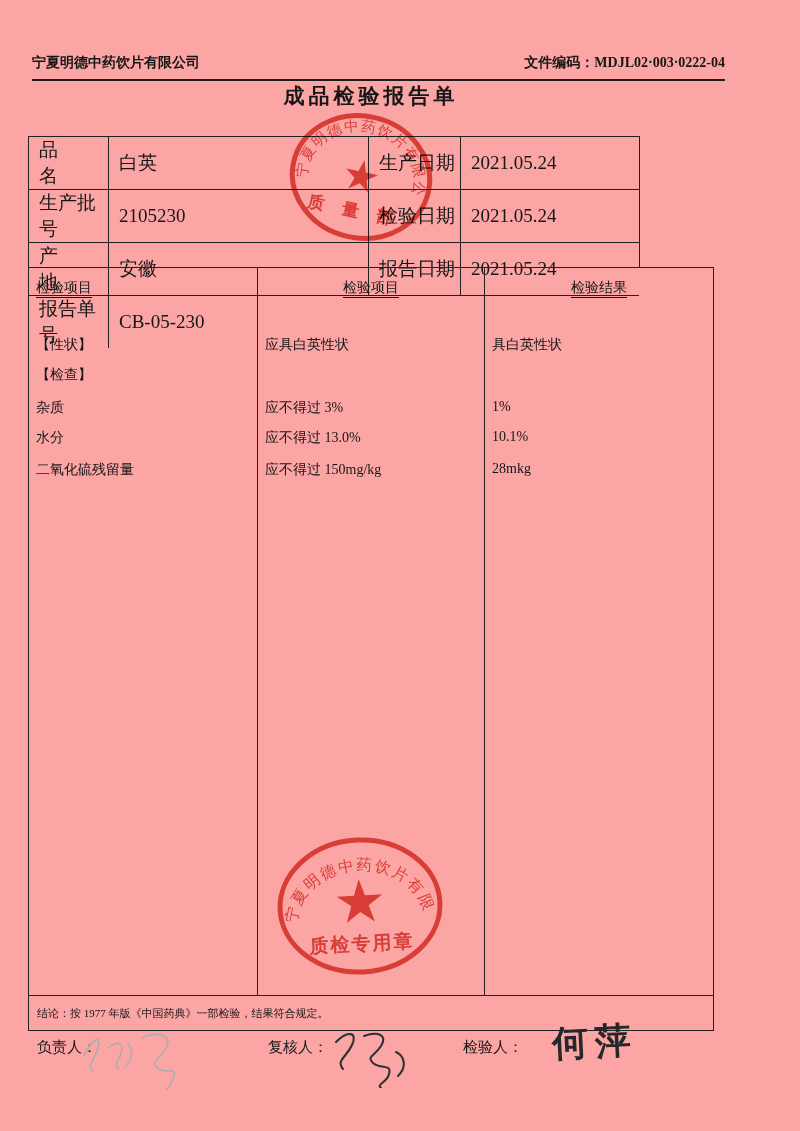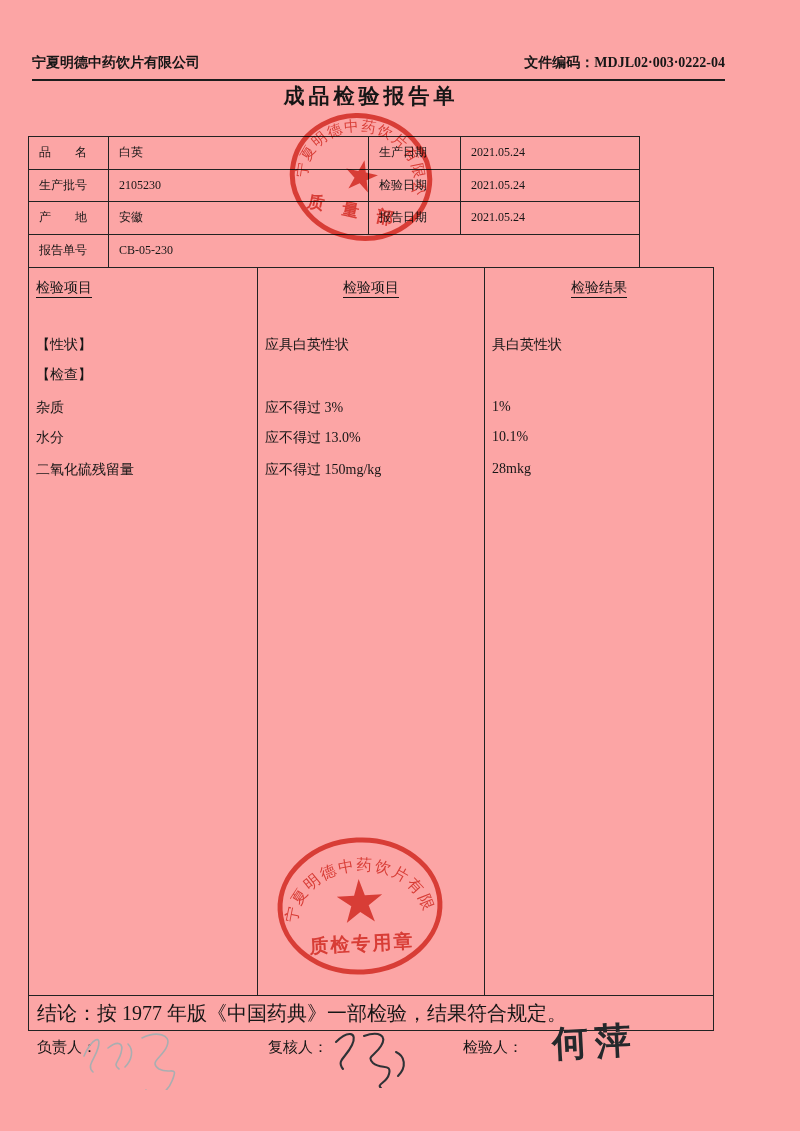--- a/index.html
+++ b/index.html
@@ -11,42 +11,42 @@
   .hdr { position:absolute; left:32px; top:50px; width:693px; height:31px;
          display:flex; justify-content:space-between; align-items:flex-end;
          border-bottom:2px solid #1c1c1c; padding-bottom:7px; font-size:14px; font-weight:600; }
   .title { position:absolute; left:28px; top:82px; width:686px; text-align:center;
            font-size:21px; font-weight:700; letter-spacing:4px; }
 
   
   .info { position:absolute; left:28px; top:136px; width:612px; height:132px;
           border:1px solid #222; display:grid;
           grid-template-columns:80px 260px 92px 1fr; grid-template-rows:repeat(4,1fr);
-          font-size:12px; }
+          font-size:19px; }
   .info > div { display:flex; align-items:center; padding-left:10px;
                 border-right:1px solid #222; border-bottom:1px solid #222; }
   .info > div.noR { border-right:none; }
   .info > div.noB { border-bottom:none; }
   .info > div.span3 { grid-column:2 / 5; }
 
   
   .inspect { position:absolute; left:28px; top:267px; width:686px; height:728px;
              border:1px solid #222; border-bottom:none; display:flex; }
   .inspect .col { position:relative; height:100%; }
   .inspect .c1 { width:229px; border-right:1px solid #222; }
   .inspect .c2 { width:227px; border-right:1px solid #222; }
   .inspect .c3 { flex:1; }
   .ln { position:absolute; left:7px; font-size:14px; white-space:nowrap; }
   .ln.center { left:0; right:0; text-align:center; }
   .ln.colhead { text-decoration:underline; text-underline-offset:5px; }
 
   
   .conclusion { position:absolute; left:28px; top:995px; width:686px; height:36px;
                 border:1px solid #222; display:flex; align-items:center;
-                padding-left:8px; font-size:20px; }
+                padding-left:8px; font-size:11px; }
   .sig-label { position:absolute; top:1038px; font-size:15px; }
   .sig-svg { position:absolute; }
   .sig-name { position:absolute; left:552px; top:1018px; font-size:36px; font-weight:600;
               letter-spacing:7px; transform:rotate(-3deg); color:#24282b; }
 
   
   .stamp { position:absolute; mix-blend-mode:multiply; opacity:.88; }
   .stamp-top { left:289px; top:113px; width:146px; height:130px; }
   .stamp-bottom { left:274px; top:834px; width:172px; height:144px; }
 </style>

